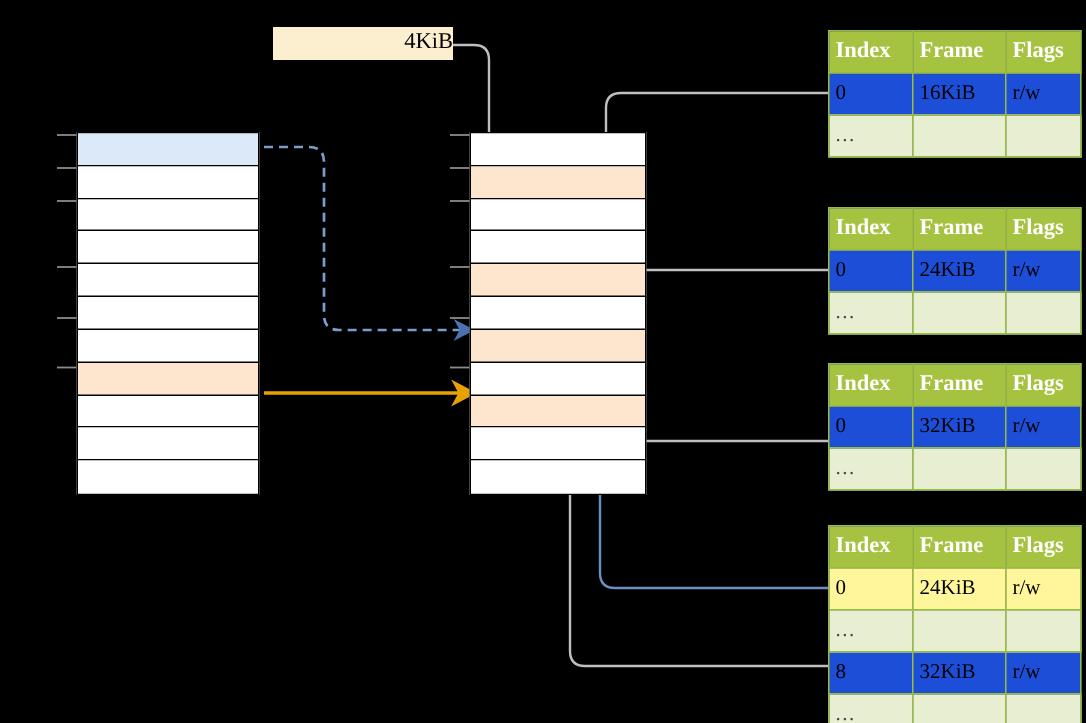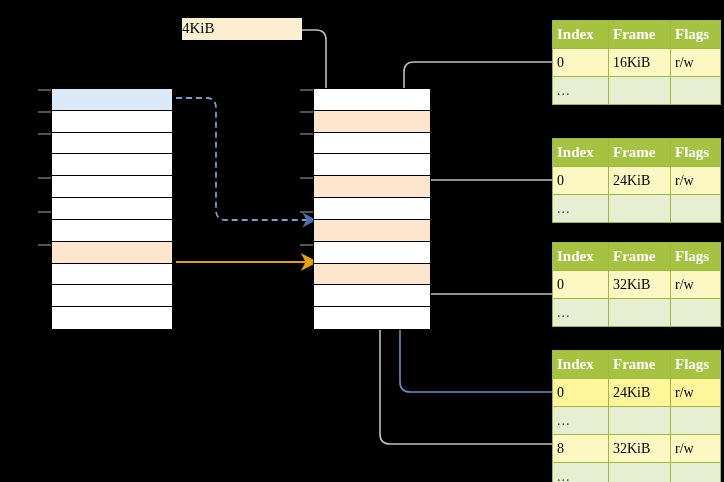--- a/index.html
+++ b/index.html
@@ -21,30 +21,30 @@
   .memcol .cell.blue{background:#dce9f9;}
   .memcol .cell.peach{background:#fde5ce;}
 
   
   .chip{
     position:absolute;
     background:#fcefd0;
     color:#000;
     font-size:15px;
     line-height:20px;
-    text-align:left;
+    text-align:right;
     box-sizing:border-box;
   }
 
   
   .ptable{
     position:absolute;
     border-collapse:collapse;
     border:1px solid #9cbb3b;
-    background:#fef9c3;
+    background:#1d4ed8;
     font-size:14px;
   }
   .ptable td,.ptable th{
     border:1px solid #9cbb3b;
     box-sizing:border-box;
     padding:2px 4px;
     height:28px;
     text-align:left;
     vertical-align:middle;
     white-space:nowrap;

